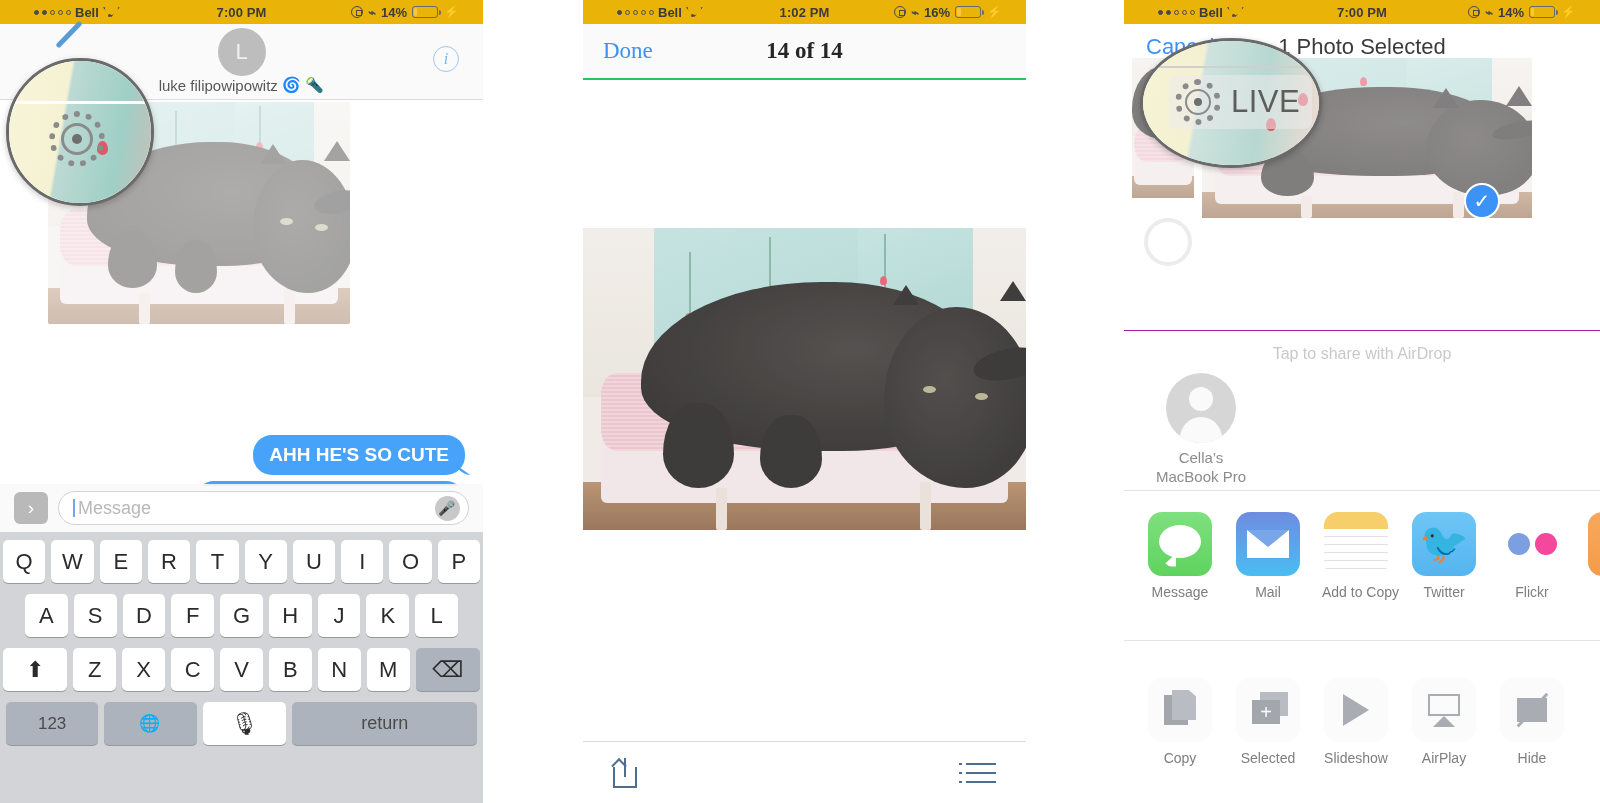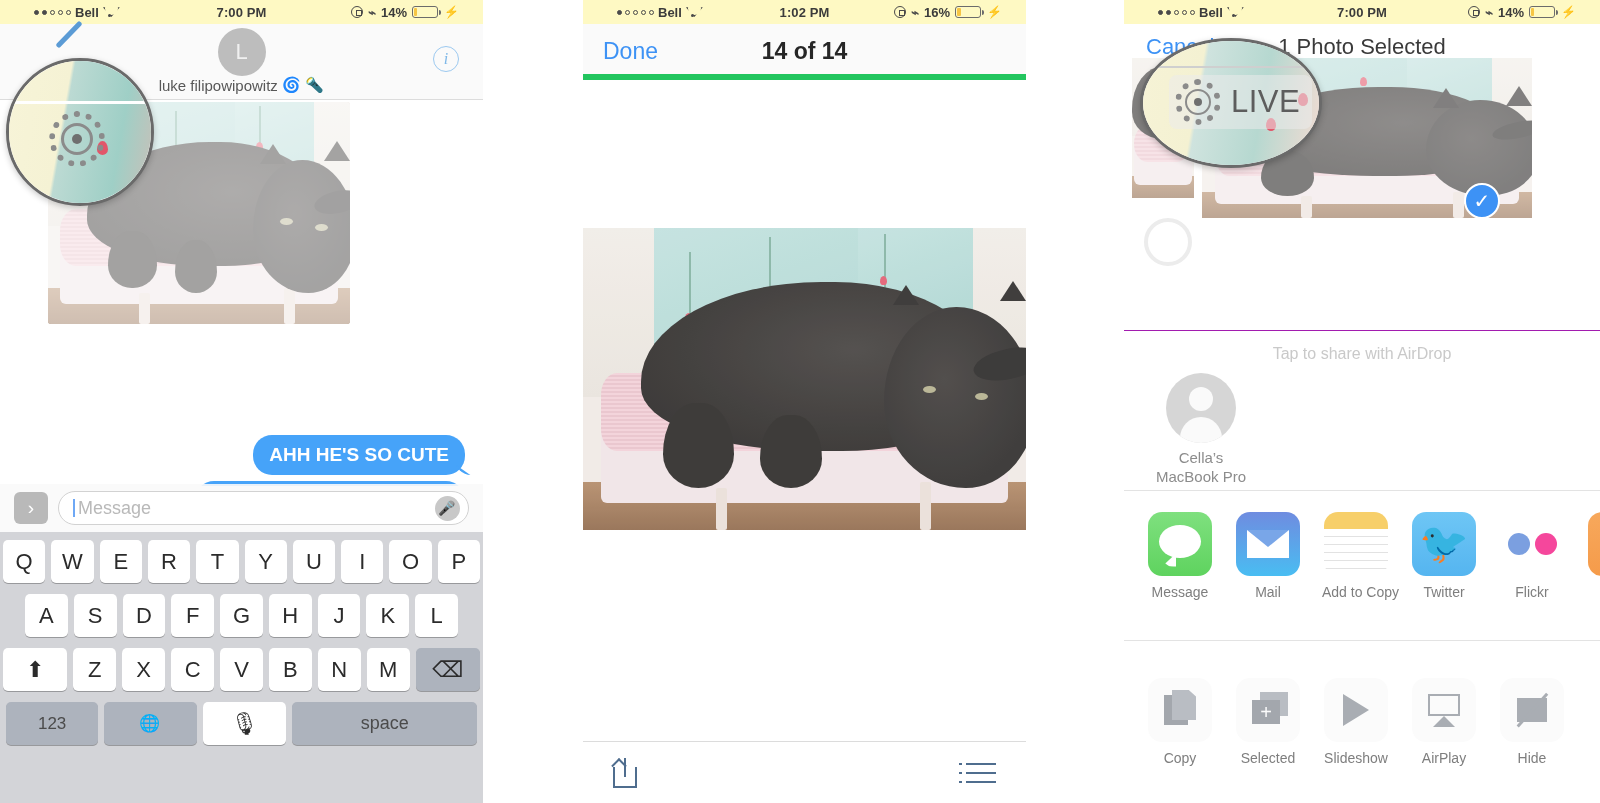--- a/index.html
+++ b/index.html
@@ -15,21 +15,21 @@
   .panel { position: absolute; top: 0; height: 803px; background: #ffffff; overflow: hidden; }
   #panel-messages { left: 0;    width: 483px; }
   #panel-viewer   { left: 583px; width: 443px; }
   #panel-share    { left: 1124px; width: 476px; }
 
   
   .statusbar {
     position: relative; height: 24px; width: 100%;
     display: flex; align-items: center;
     font-size: 13px; color: #3b3b3b; font-weight: 600;
-    background: #fef9c3;
+    background: #eab308;
   }
   .sb-left { position:absolute; left: 34px; display:flex; align-items:center; gap:4px; }
   .sb-center { position:absolute; left:0; right:0; text-align:center; font-weight:600; letter-spacing:.1px;}
   .sb-right { position:absolute; right: 24px; display:flex; align-items:center; gap:5px; }
   .dots { display:flex; gap:3px; align-items:center; }
   .dots i { width:5px; height:5px; border-radius:50%; display:block; border:1px solid #4a4a4a;}
   .dots i.on { background:#4a4a4a; }
   .carrier { font-weight: 600; font-size: 13px; }
   .wifi { width:13px; height:10px; position:relative; display:inline-block; }
   .wifi::before{
@@ -115,21 +115,21 @@
     font-size:22px; color:#2b2b2b; box-shadow:0 1px 0 rgba(0,0,0,.28);
   }
   .key.dark{ background:#adb3bd; }
   .key.wide{ flex:1.5; }
   .key.space{ flex:4.6; font-size:18px; color:#6a6a6a;}
   .key.ret{ flex:2.2; font-size:18px; color:#4b4b4b; background:#adb3bd;}
   .key.num{ flex:1.1; font-size:17px; color:#4b4b4b; background:#adb3bd;}
   .krow.r4{ gap:6px; padding:0 3px; }
 
   
-  .v-navbar{ height:56px; background:#fafafa; border-bottom:6px solid #22c55e; position:relative;}
+  .v-navbar{ height:56px; background:#fafafa; border-bottom:2px solid #22c55e; position:relative;font-family:Liberation Serif, serif;}
   .v-done{ position:absolute; left:20px; top:14px; font-size:23px; color:#3d92f5; font-weight:400;}
   .v-title{ position:absolute; left:0;right:0; top:14px; text-align:center; font-size:23px; font-weight:700; color:#262626;}
   .v-photo{ position:absolute; left:0; top:228px; width:443px; height:302px; overflow:hidden;}
   .v-toolbar{
     position:absolute; left:0;right:0; bottom:0; height:62px;
     border-top:1px solid #dcdcdc; display:flex; align-items:center;
     justify-content:space-between; padding:0 30px; background:#fff;
   }
   .share-ico{ width:24px;height:30px;position:relative;}
   .share-ico .box{ position:absolute;left:0;bottom:0;width:24px;height:21px;border:2px solid #4f6d8e;border-top:none;}
@@ -397,21 +397,21 @@
           <div class="key">V</div>
           <div class="key">B</div>
           <div class="key">N</div>
           <div class="key">M</div>
           <div class="key wide dark">⌫</div>
         </div>
       <div class="krow r4" id="krow4">
           <div class="key num">123</div>
           <div class="key num">🌐</div>
           <div class="key">🎙</div>
-          <div class="key ret">space</div>
+          <div class="key ret">return</div>
         </div>
     </div>
   </div>
 
   <div class="panel" id="panel-viewer">
 
     <div class="statusbar">
       <div class="sb-left">
         <span class="dots">
           <i class="on"></i>

